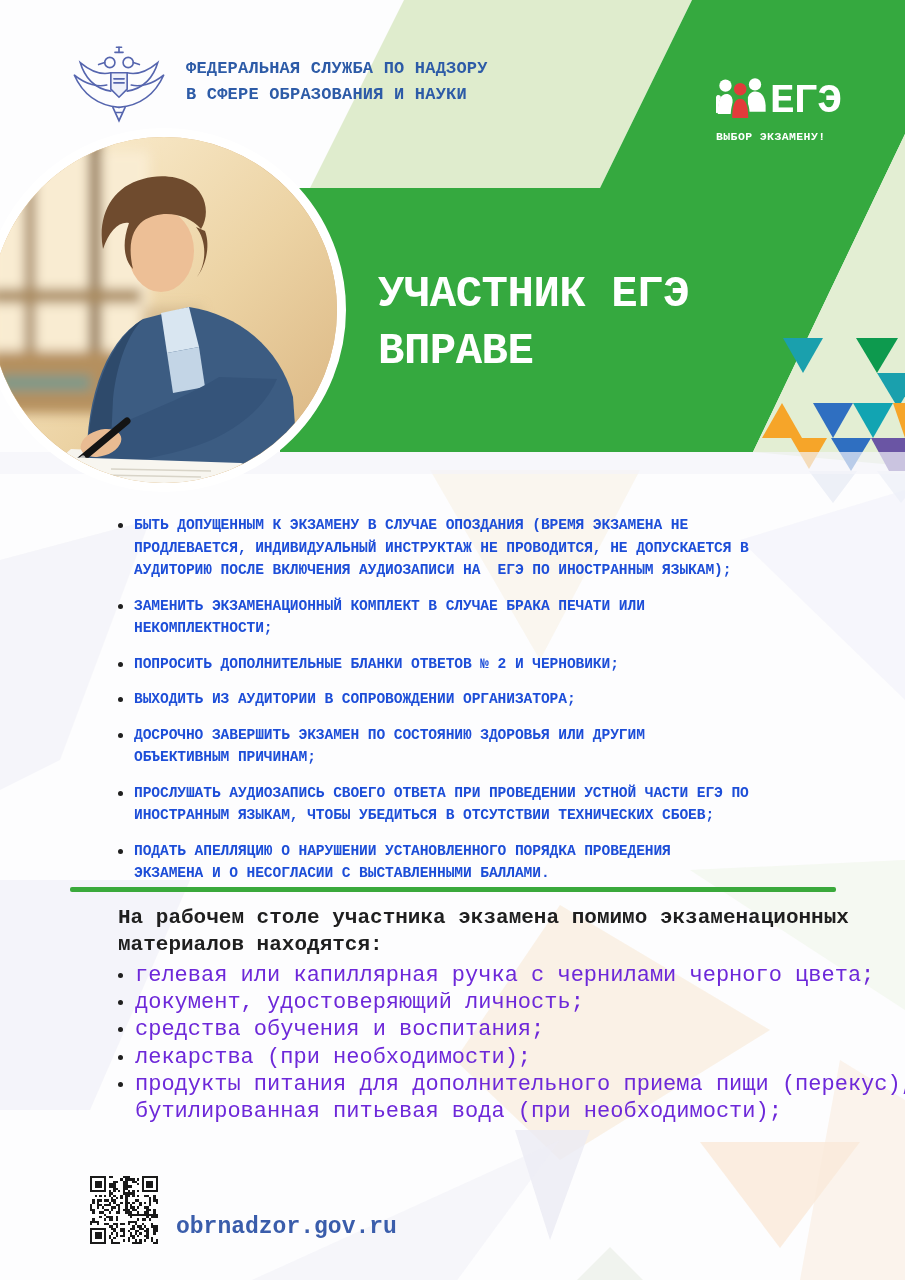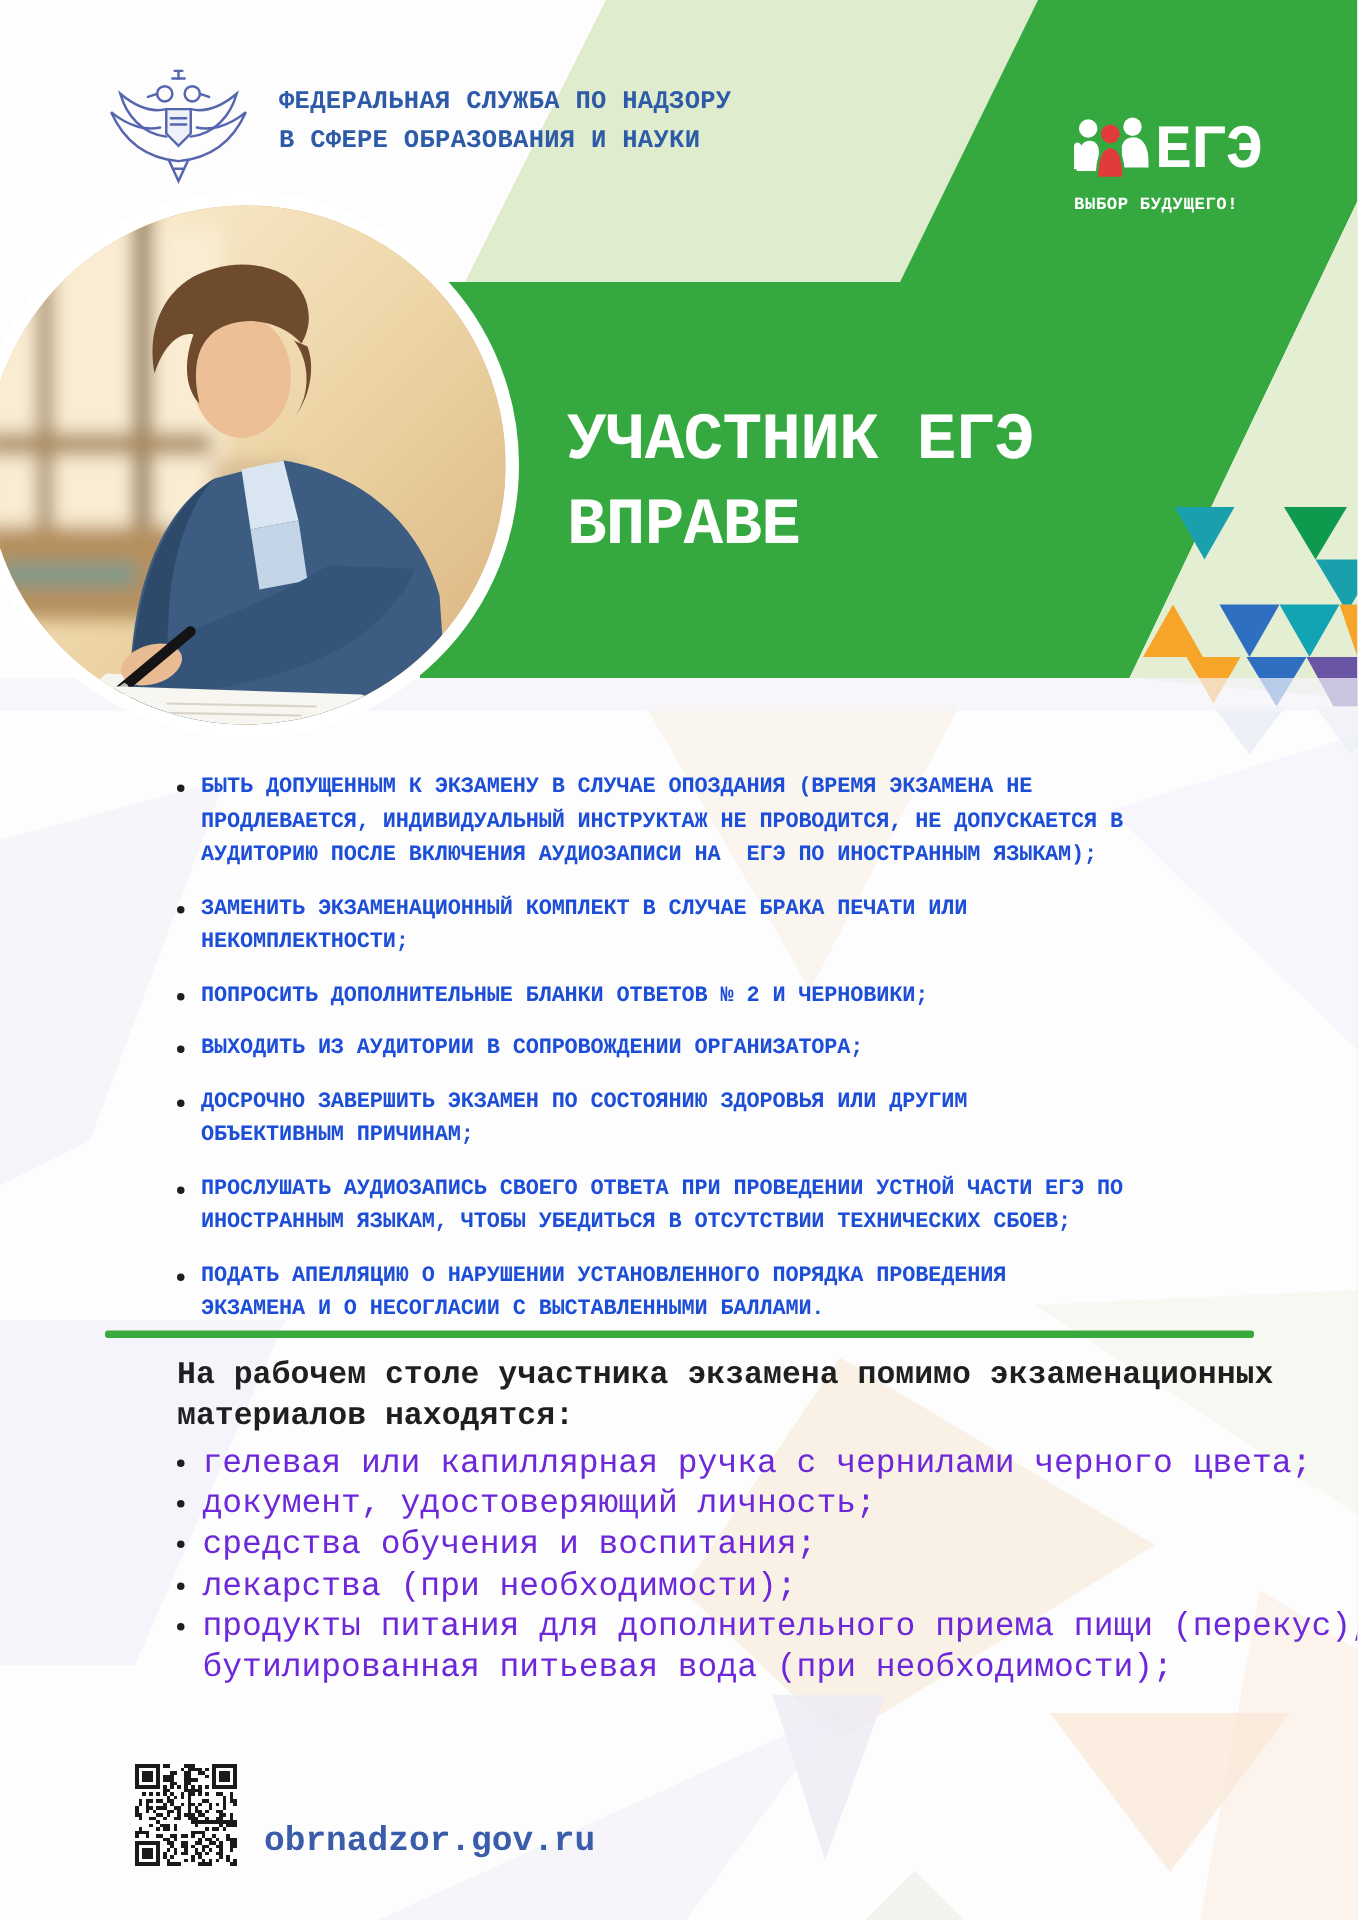--- a/index.html
+++ b/index.html
@@ -130,21 +130,21 @@
         <circle cx="8" cy="8" r="5.2" fill="#ffffff"></circle>
         <path d="M1.5 32 C1.5 20 4 15 9 15 C12 15 13.5 17 14 20 L14 32 Z" fill="#ffffff"></path>
         <path d="M2 18 C0 22 0 26 1 29" stroke="#ffffff" stroke-width="4" fill="none" stroke-linecap="round"></path>
         <circle cx="33" cy="7" r="5.2" fill="#ffffff"></circle>
         <path d="M27 30 L27 18 C28 14.5 30.5 13 33.5 13 C38 13 41.5 17 42 25 L42 30 Z" fill="#ffffff"></path>
         <circle cx="20.5" cy="11" r="6" fill="#e23b3b" stroke="#35a93f" stroke-width="1.4"></circle>
         <path d="M13 36 C13 24 16 18.5 20.5 18.5 C25 18.5 28 24 28 36 Z" fill="#e23b3b" stroke="#35a93f" stroke-width="1.4"></path>
       </svg>
       <span class="ege-text">ЕГЭ</span>
     </div>
-    <div class="ege-tagline">ВЫБОР БУДУЩЕГО!</div>
+    <div class="ege-tagline">ВЫБОР ЭКЗАМЕНУ!</div>
   </div>
 
   <div class="photo">
     <svg width="346" height="346" viewBox="0 0 346 346">
       <defs>
         <linearGradient id="warm" x1="0" y1="0" x2="1" y2="1">
           <stop offset="0" stop-color="#fdf2d8"></stop>
           <stop offset="0.55" stop-color="#ecd3a4"></stop>
           <stop offset="1" stop-color="#d8b27e"></stop>
         </linearGradient>

